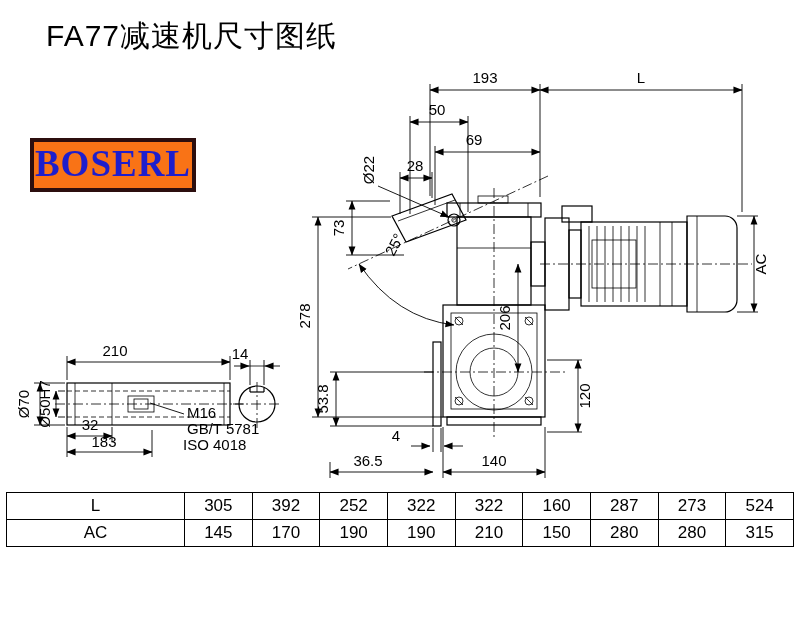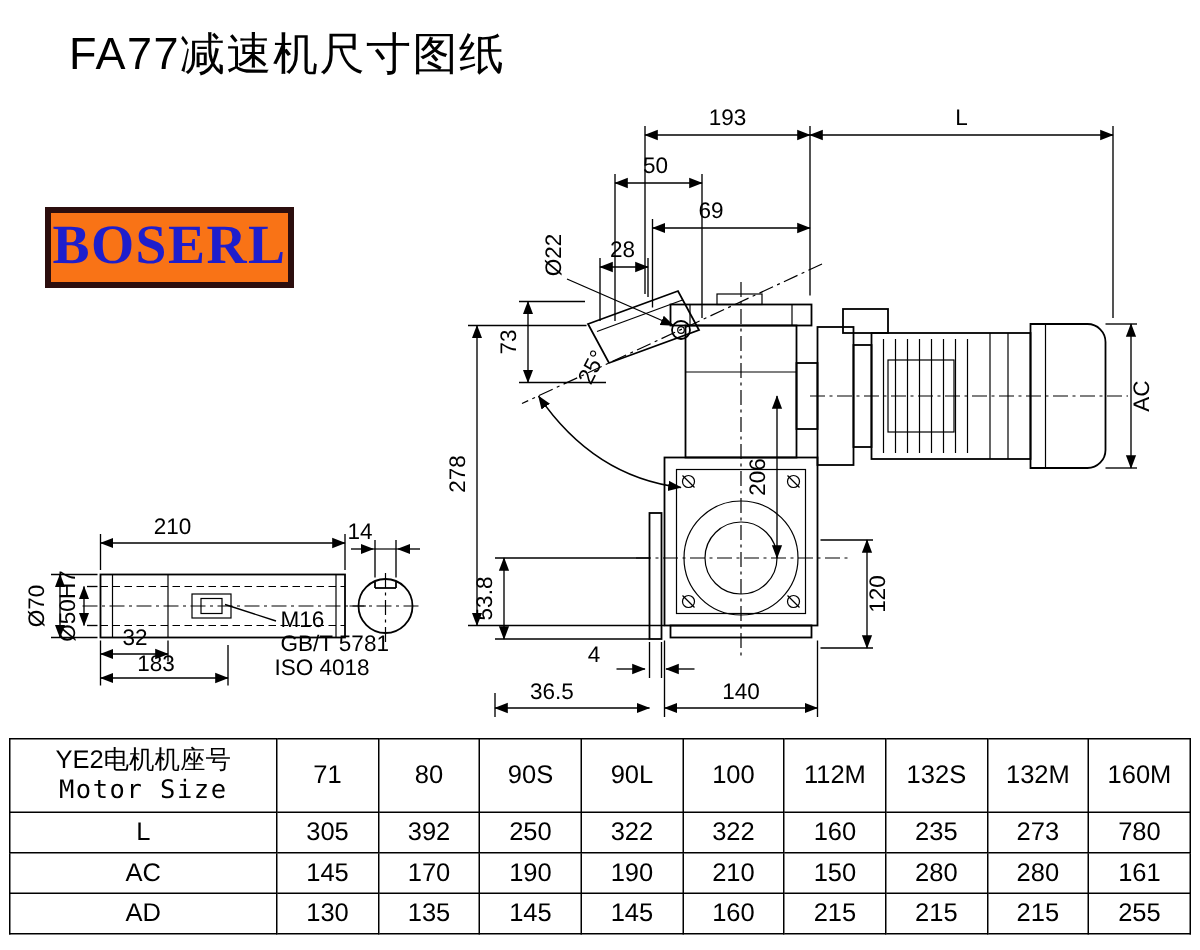--- a/index.html
+++ b/index.html
@@ -244,65 +244,38 @@
 </svg>
 
 <div class="table-wrap">
   <table>
     <colgroup>
       <col style="width:178px">
       <col span="9">
     </colgroup>
     <tbody>
       <tr>
-        <td class="hlabel">
-          <div>YE2电机机座号</div>
-          <div class="mono">Motor Size</div>
-        </td>
-        <td>71</td>
-        <td>80</td>
-        <td>90S</td>
-        <td>90L</td>
-        <td>100</td>
-        <td>112M</td>
-        <td>132S</td>
-        <td>132M</td>
-        <td>160M</td>
-      </tr>
-      <tr>
         <td>L</td>
         <td>305</td>
         <td>392</td>
-        <td>250</td>
+        <td>252</td>
         <td>322</td>
         <td>322</td>
         <td>160</td>
-        <td>235</td>
+        <td>287</td>
         <td>273</td>
-        <td>780</td>
+        <td>524</td>
       </tr>
       <tr>
         <td>AC</td>
         <td>145</td>
         <td>170</td>
         <td>190</td>
         <td>190</td>
         <td>210</td>
         <td>150</td>
         <td>280</td>
         <td>280</td>
-        <td>161</td>
-      </tr>
-      <tr>
-        <td>AD</td>
-        <td>130</td>
-        <td>135</td>
-        <td>145</td>
-        <td>145</td>
-        <td>160</td>
-        <td>215</td>
-        <td>215</td>
-        <td>215</td>
-        <td>255</td>
+        <td>315</td>
       </tr>
     </tbody>
   </table>
 </div>
 
 </body></html>

